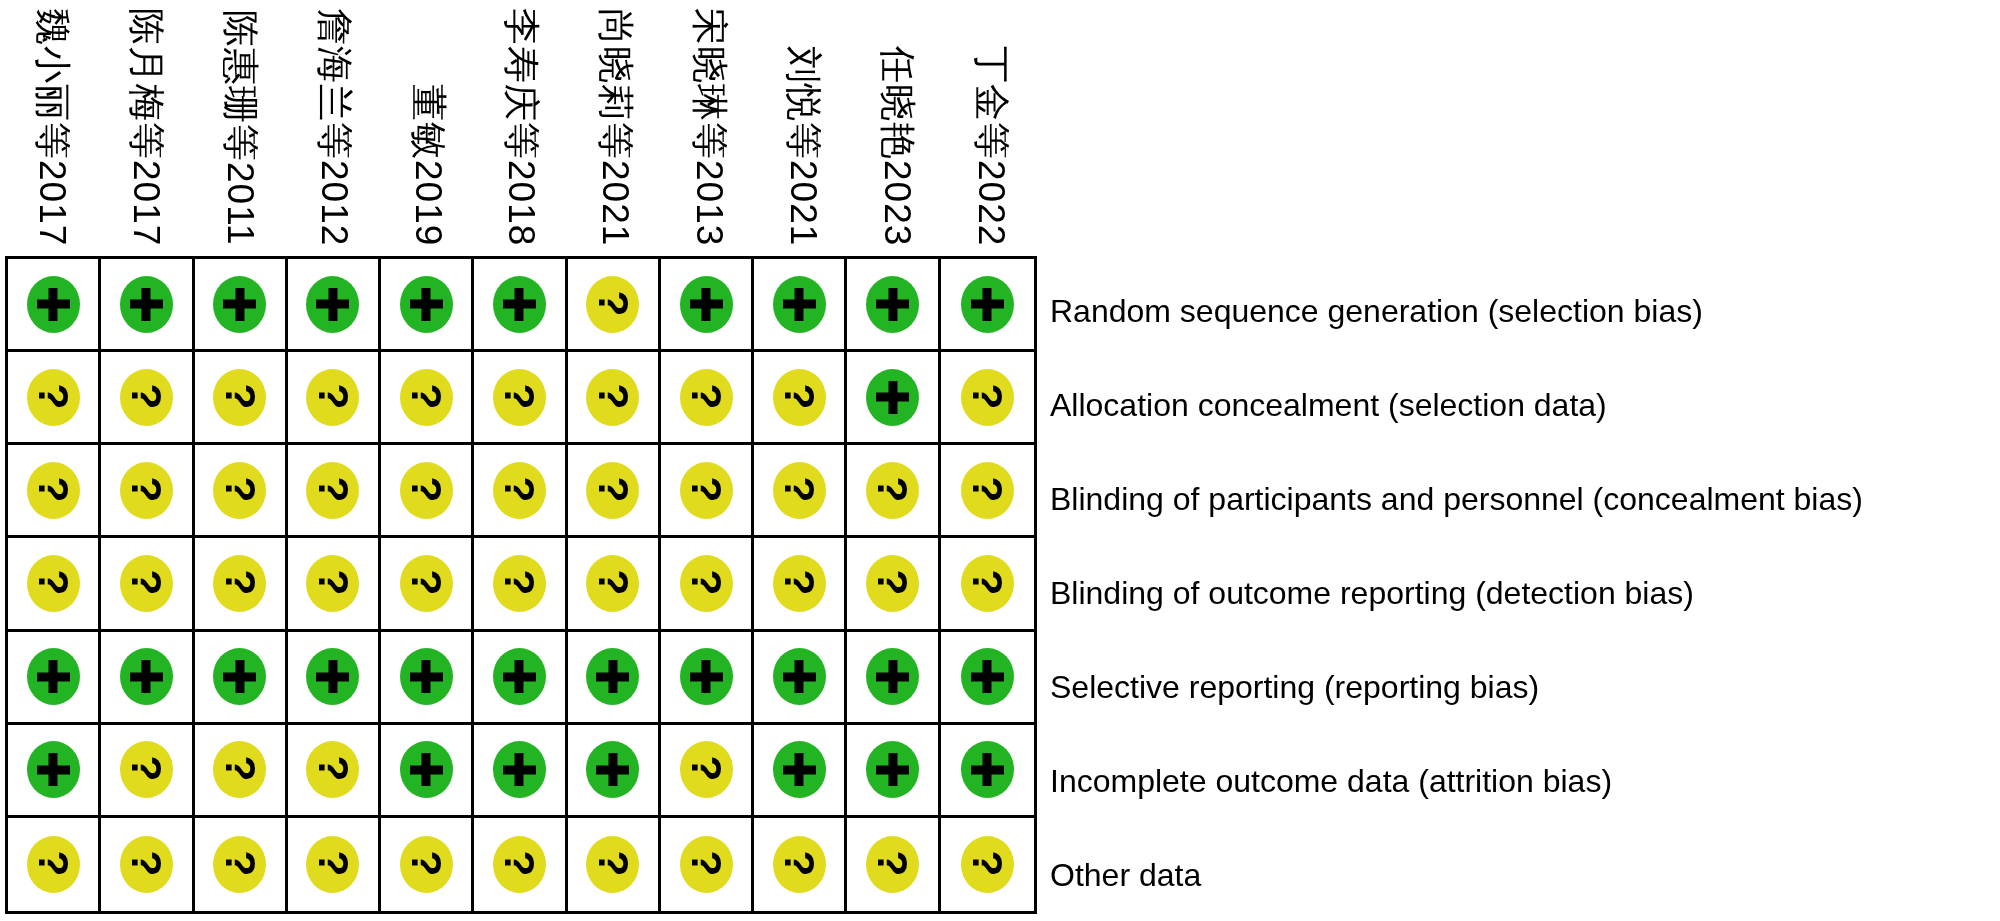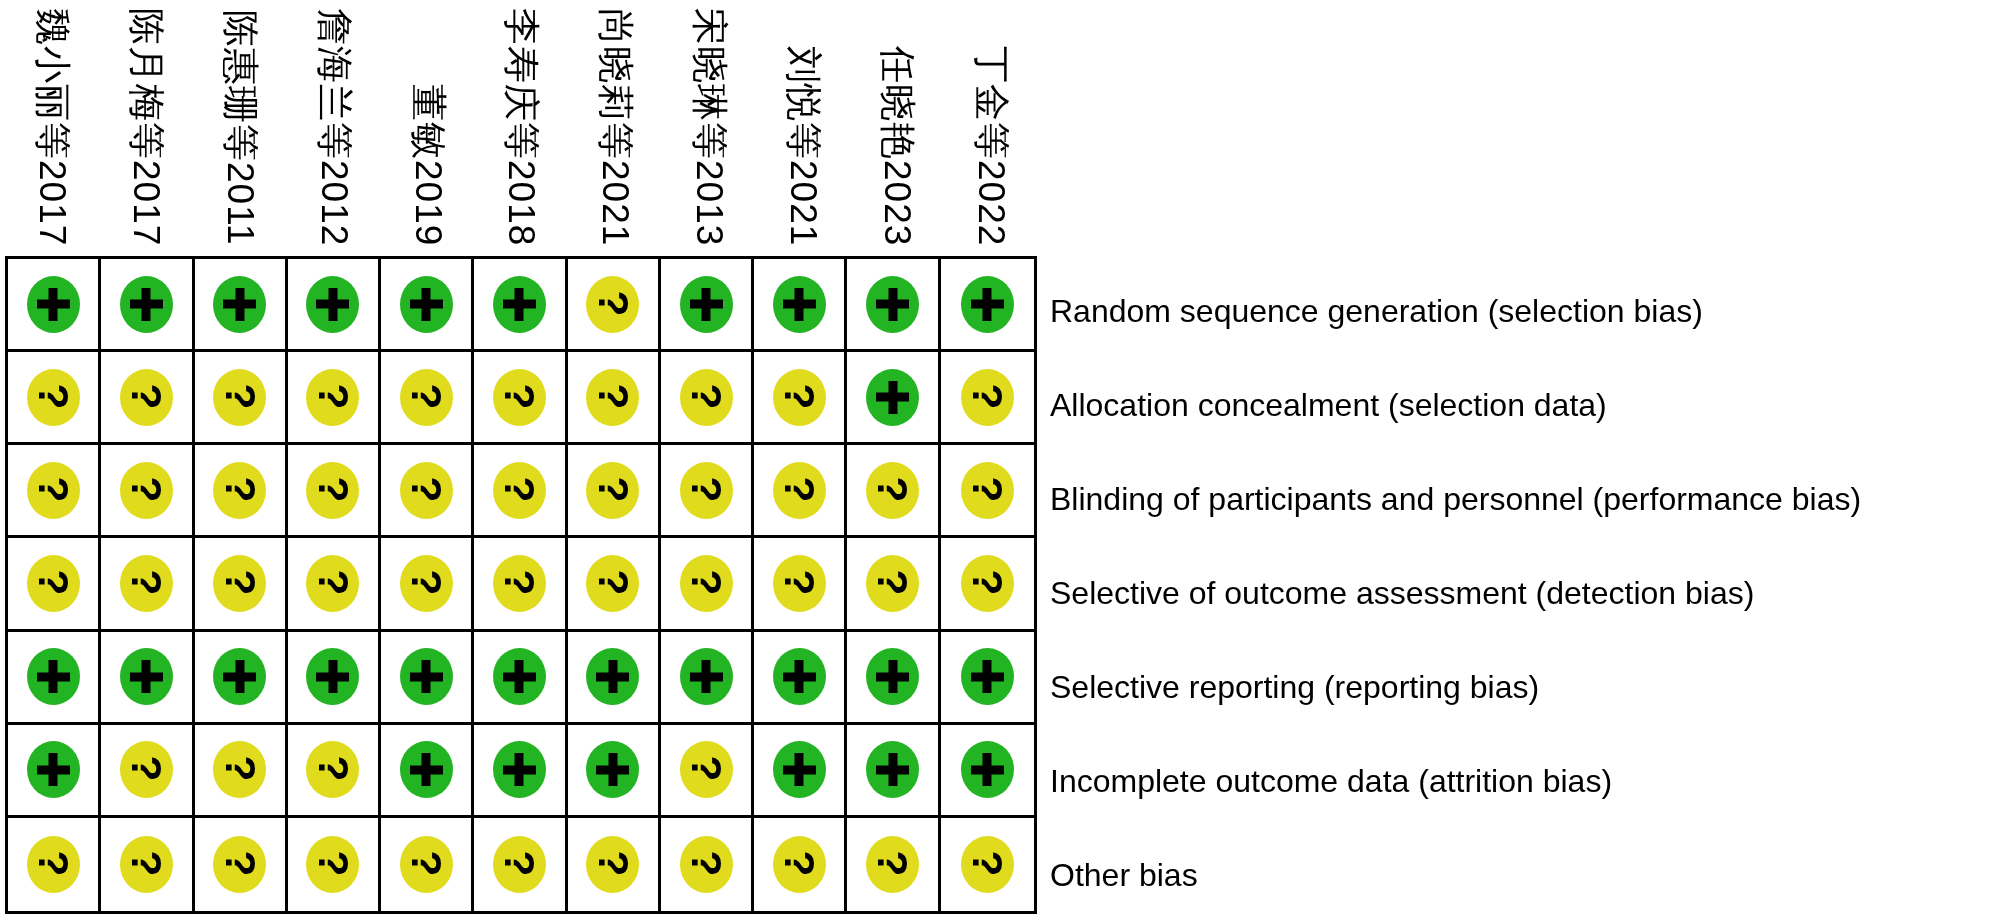--- a/index.html
+++ b/index.html
@@ -562,19 +562,19 @@
       </div>
       <div class="cell">
         <div class="dot unclear">
           <span class="qmark">?</span>
         </div>
       </div>
     </div>
   <div class="row-labels" id="rowLabels">
       <div class="row-label">Random sequence generation (selection bias)</div>
       <div class="row-label">Allocation concealment (selection data)</div>
-      <div class="row-label">Blinding of participants and personnel (performance bias)</div>
-      <div class="row-label">Selective of outcome assessment (detection bias)</div>
+      <div class="row-label">Blinding of participants and personnel (concealment bias)</div>
+      <div class="row-label">Blinding of outcome reporting (detection bias)</div>
       <div class="row-label">Selective reporting (reporting bias)</div>
       <div class="row-label">Incomplete outcome data (attrition bias)</div>
-      <div class="row-label">Other bias</div>
+      <div class="row-label">Other data</div>
     </div>
 </div>
 
 </body></html>

